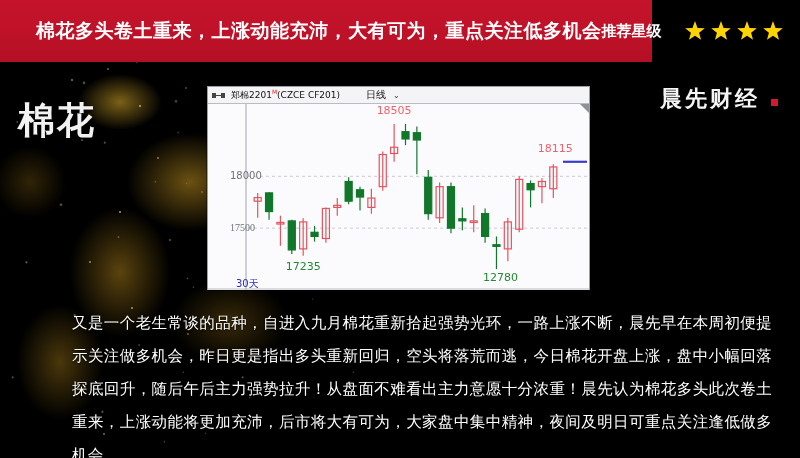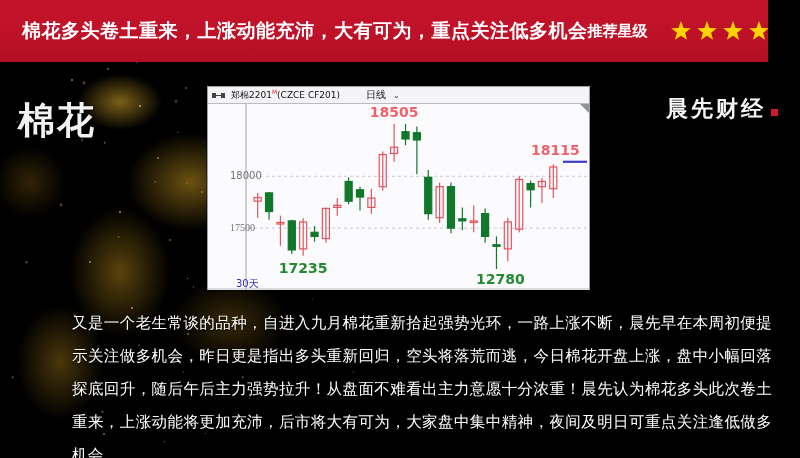--- a/index.html
+++ b/index.html
@@ -5,24 +5,24 @@
   * { box-sizing: border-box; margin: 0; padding: 0; }
   html, body {
     width: 800px; height: 458px;
     background: #000; overflow: hidden;
     font-family: "Liberation Sans", "DejaVu Sans", sans-serif;
   }
   #root { position: relative; width: 800px; height: 458px; background: #000; overflow: hidden; }
 
   
   .header {
-    position: absolute; left: 0; top: 0; width: 768px; height: 62px;
+    position: absolute; left: 0; top: 0; width: 652px; height: 62px;
     background: linear-gradient(180deg, #c4132b 0%, #bf1229 50%, #b30f24 100%);
     display: flex; align-items: center; justify-content: space-between;
-    padding: 0 18px 0 22px;
+    padding: 0 18px 0 36px;
   }
   .header-title {
     color: #ffffff; font-size: 19px; font-weight: bold; letter-spacing: 0.5px;
     white-space: nowrap;
   }
   .header-right { display: flex; align-items: center; gap: 22px; }
   .rating-label { color: #ffffff; font-size: 15px; font-weight: bold; white-space: nowrap; }
   .stars { display: flex; gap: 4px; }
   .star { width: 22px; height: 22px; display: block; }
 
@@ -72,22 +72,22 @@
   .speck.s2 { left: 0px; width: 260px; transform: scale(1.15) translateX(10px); opacity:.55; }
   .speck.s3 { left: 150px; width: 240px; transform: scale(0.85) translateY(30px); opacity:.42; }
 
   
   .commodity-title {
     position: absolute; left: 18px; top: 96px;
     color: #f2f2f2; font-size: 37px; font-weight: bold; letter-spacing: 2px;
     text-shadow: 0 1px 3px rgba(0,0,0,.9);
   }
   .brand {
-    position: absolute; right: 22px; top: 94px;
-    display: flex; align-items: baseline; gap: 5px;
+    position: absolute; right: 22px; top: 84px;
+    display: flex; align-items: baseline; gap: 11px;
   }
   .brand-name {
     color: #f5f5f5; font-size: 22px; font-weight: bold; letter-spacing: 3px;
   }
   .brand-dot { width: 7px; height: 7px; background: #cf1b2b; display: block; }
 
   
   .chart-panel {
     position: absolute; left: 207px; top: 86px; width: 383px; height: 204px;
     background: #fbfbfe; border: 1px solid #9aa0a6;
@@ -113,21 +113,21 @@
   .period { font-size: 10px; color: #111; white-space: nowrap; margin-left: 20px; }
   .caret { font-size: 8px; color: #333; margin-left: 1px; }
 
   .chart-body { position: relative; width: 100%; height: 186px; overflow: hidden; background:#fbfbfe;}
   .chart-svg { position:absolute; left:0; top:0; display:block; }
   .y-label {
     position: absolute; font-size: 10px; color: #6f7277; font-family: "DejaVu Sans", sans-serif;
     left: 5px; white-space: nowrap; margin-left: 17px;
   }
   .pt-label {
-    position: absolute; font-size: 14px; font-weight: 700; white-space: nowrap;
+    position: absolute; font-size: 11px; font-weight: 400; white-space: nowrap;
     font-family: "DejaVu Sans", sans-serif;
   }
   .pt-high { color: #f0626b; }
   .pt-last { color: #f0626b; }
   .pt-low  { color: #22892f; }
   .ma-label {
     position: absolute; left: 28px; bottom: -1px; font-size: 10px; color: #2b2bbf;
     font-family: "DejaVu Sans", sans-serif; 
   }
   .corner-tri {

